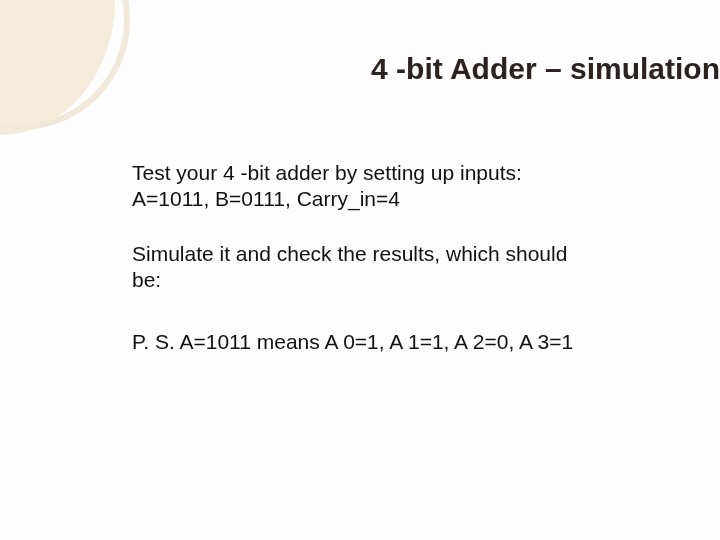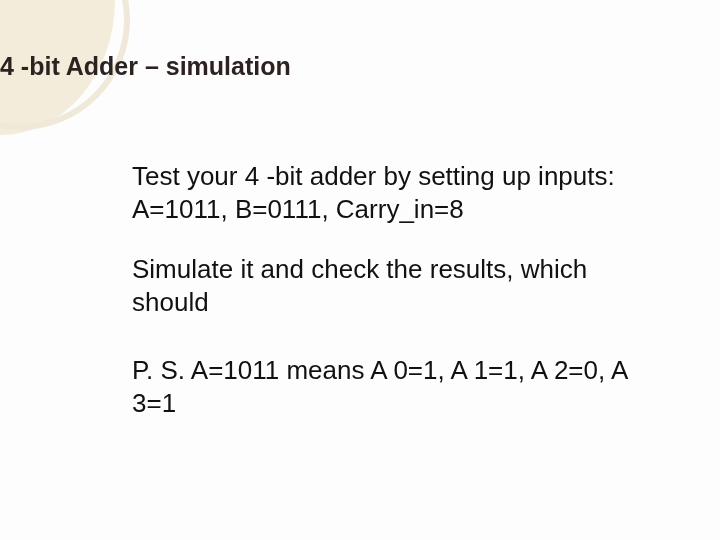--- a/index.html
+++ b/index.html
@@ -35,31 +35,31 @@
     width: 115px;
     height: 135px;
     background: #f3ecdb;
     border-bottom-right-radius: 100% 100%;
   }
   .title {
     position: absolute;
     top: 52px;
     left: 0;
     width: 100%;
-    text-align: left;
-    font-size: 25px;
+    text-align: right;
+    font-size: 30px;
     font-weight: bold;
     color: #2c2320;
   }
   .body {
     position: absolute;
     top: 160px;
     left: 132px;
     width: 500px;
-    font-size: 26px;
+    font-size: 21px;
     line-height: 1.25;
     color: #111;
   }
   .para {
     margin-bottom: 28px;
   }
   .ps {
     margin-top: 36px;
   }
 </style>
@@ -68,22 +68,23 @@
 
 <div class="slide">
   <div class="corner-leaf"></div>
   <div class="corner-ring"></div>
 
   <div class="title">4 -bit  Adder – simulation</div>
 
   <div class="body">
     <div class="para">
       <div>Test your 4 -bit adder by setting up inputs:</div>
-      <div>A=1011,  B=0111,  Carry_in=8</div>
+      <div>A=1011,  B=0111,  Carry_in=4</div>
     </div>
     <div class="para">
       <div>Simulate it and check the results, which should</div>
+      <div>be:</div>
     </div>
     <div class="para ps">
       <div>P. S.  A=1011 means A 0=1, A 1=1, A 2=0, A 3=1</div>
     </div>
   </div>
 </div>
 
 </body></html>

